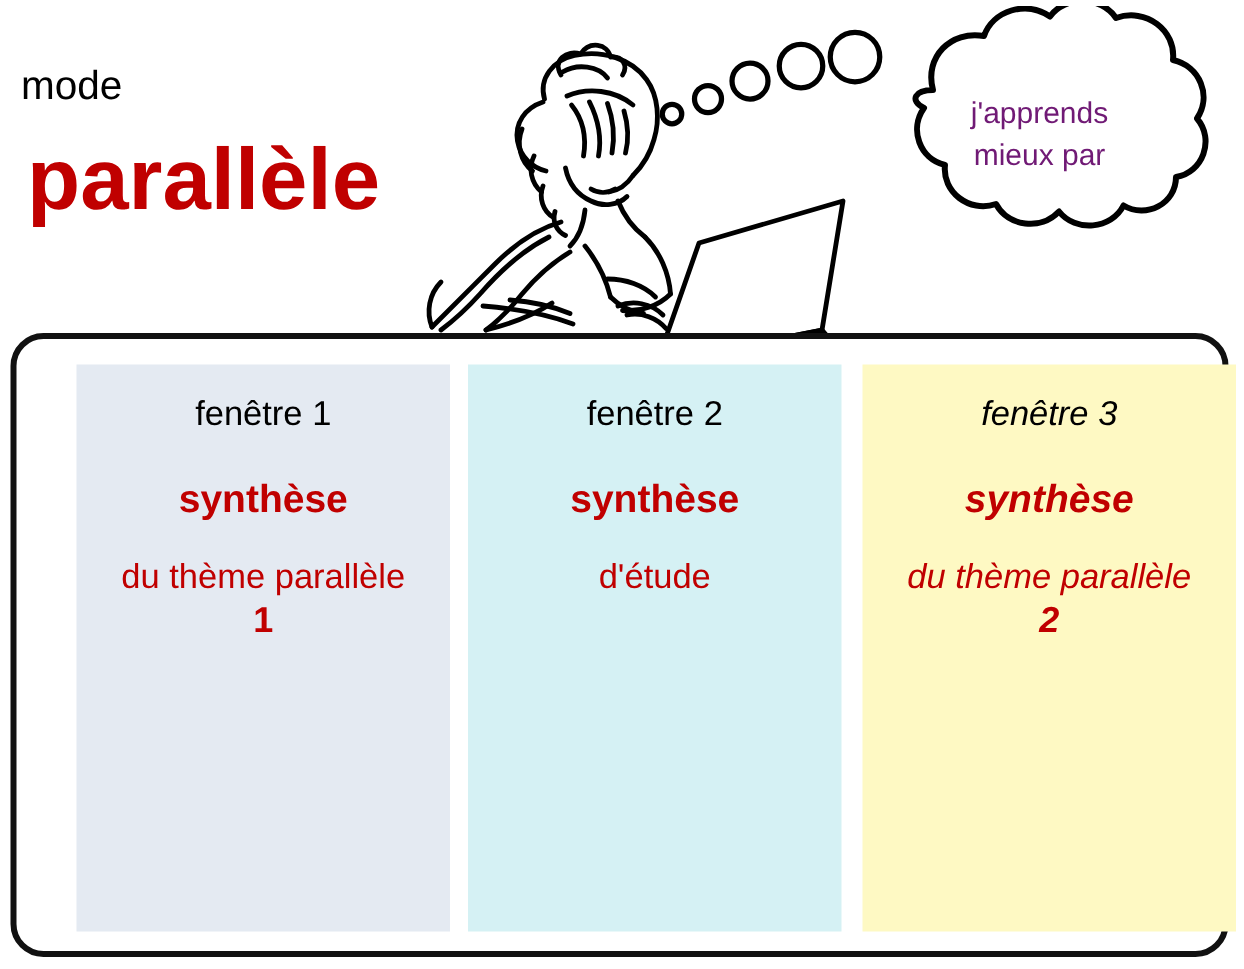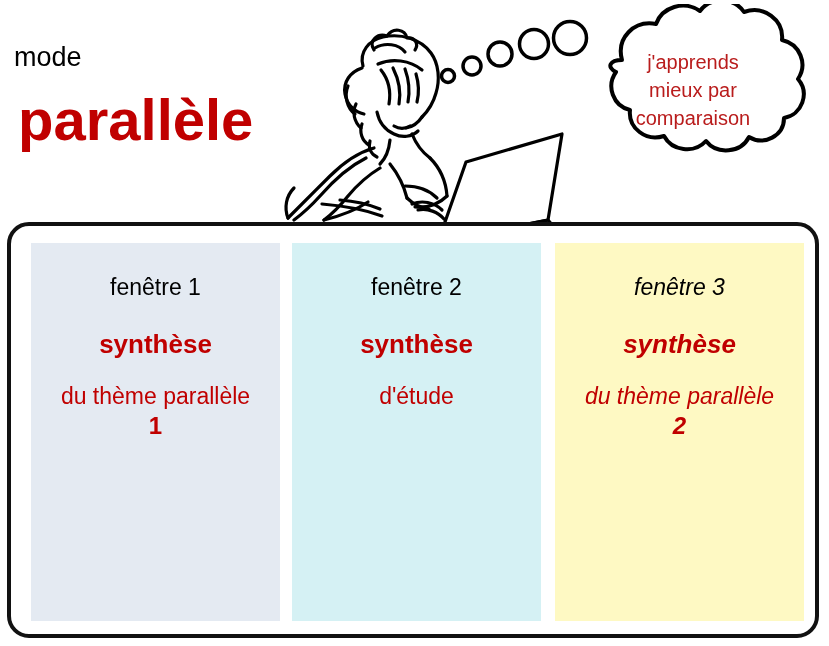--- a/index.html
+++ b/index.html
@@ -78,21 +78,21 @@
     position: absolute;
     left: 0; top: 0;
     width: 266px;
     height: 168px;
     display: flex;
     flex-direction: column;
     align-items: center;
     justify-content: center;
     font-size: 20px;
     line-height: 28px;
-    color: #b91c1c;
+    color: #701a75;
     text-align: center;
     padding-top: 4px;
     box-sizing: border-box;
   }
   #bubble-text span { display: block; white-space: nowrap; }
 
   
   #main-frame {
     position: absolute;
     left: 7px;
@@ -113,21 +113,22 @@
     height: 378px;
   }
 
   .panel {
     position: absolute;
     top: 0;
     width: 249px;
     height: 378px;
     box-sizing: border-box;
     text-align: center;
-    padding-top: 30px;
+    padding-top: 18px;
+    margin-left: 20px;
   }
   #panel-1 { left: 0px; }
   #panel-2 { left: 261px; }
   #panel-3 { left: 524px; }
 
   .panel-title {
     font-size: 23px;
     font-weight: 400;
     color: #000000;
     line-height: 28px;
@@ -238,21 +239,20 @@
                c0 18 -20 28 -35 19
                c-8 16 -32 18 -43 4
                c-12 13 -34 10 -42 -5
                c-18 6 -36 -8 -34 -26
                c-17 -4 -24 -24 -14 -38
                c-10 -5 -6 -12 6 -12 z"></path>
     </svg>
     <div id="bubble-text">
       <span>j'apprends</span>
       <span>mieux par</span>
-      <span>comparaison</span>
     </div>
   </div>
 </div>
 
 <div id="main-frame">
 
   <div id="panels">
 
     <div class="panel" id="panel-1" style="background:#e4eaf2;">
       <div class="panel-title">fenêtre 1</div>

